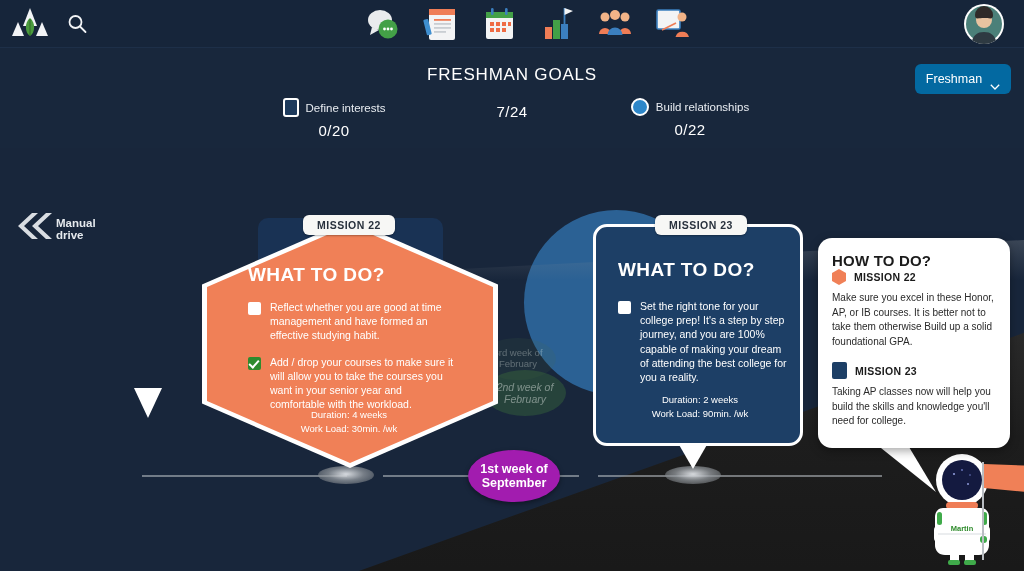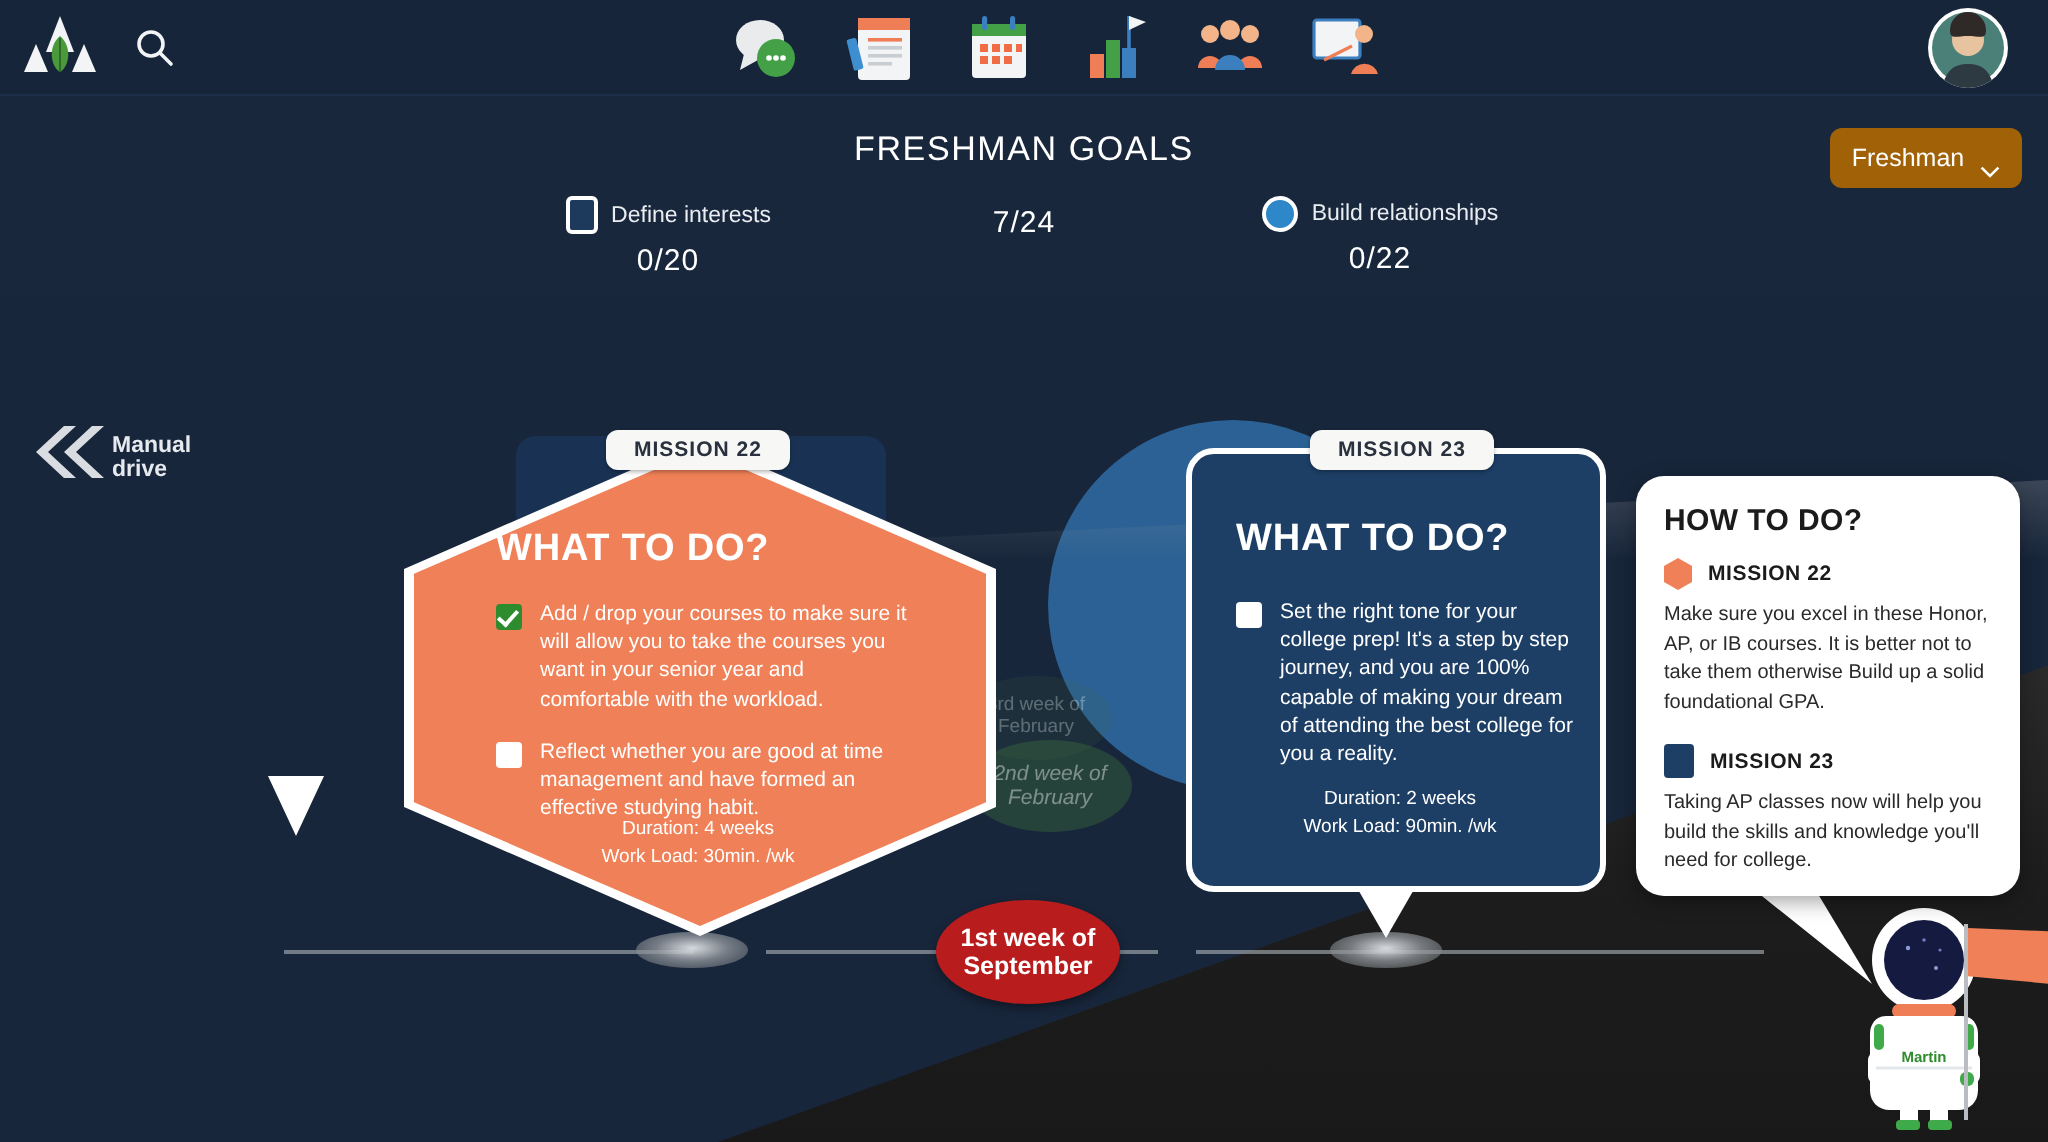--- a/index.html
+++ b/index.html
@@ -47,21 +47,21 @@
     z-index: 50;
   }
   .page-title {
     position: absolute; left: 0; top: 17px; width: 1024px;
     text-align: center;
     color: #ffffff; font-size: 17px; letter-spacing: .8px; font-weight: 400;
   }
   .year-select {
     position: absolute; right: 13px; top: 16px;
     width: 96px; height: 30px; border-radius: 6px;
-    background: #a16207;
+    background: #0369a1;
     display: flex; align-items: center; justify-content: center; gap: 8px;
     cursor: pointer;
   }
   .year-select .lbl { color: #ffffff; font-size: 12.5px; }
   .chev { width: 10px; height: 6px; }
 
   .legend {
     position: absolute; left: 0; top: 50px; width: 1024px;
     display: flex; justify-content: center; align-items: flex-start; gap: 0;
   }
@@ -118,21 +118,21 @@
   .pad-2 { left: 665px; top: 318px; }
 
   
   .datepill {
     position: absolute; border-radius: 50%;
     display: flex; flex-direction: column; align-items: center; justify-content: center;
     color: #ffffff; text-align: center; line-height: 1.15; cursor: pointer;
   }
   .pill-main {
     left: 468px; top: 302px; width: 92px; height: 52px;
-    background: #b91c1c; font-size: 12.5px; font-weight: bold;
+    background: #a21caf; font-size: 12.5px; font-weight: bold;
     box-shadow: 0 2px 5px rgba(0,0,0,.4);
   }
   .pill-faded-a {
     left: 484px; top: 222px; width: 82px; height: 46px;
     background: rgba(64,120,60,.42); font-size: 10.5px; opacity: .85; font-style: italic;
   }
   .pill-faded-b {
     left: 480px; top: 190px; width: 76px; height: 42px;
     background: rgba(74,110,70,.22); font-size: 9.5px; opacity: .6;
   }
@@ -213,21 +213,21 @@
   .hex-meta { position: absolute; left: 40px; top: 188px; width: 214px; }
   .rc-meta { position: absolute; left: 14px; top: 166px; width: 180px; }
 
   
   .howto {
     position: absolute; left: 818px; top: 90px;
     width: 192px; height: 210px; z-index: 30;
     background: #ffffff; border-radius: 14px; padding: 14px 14px 0 14px;
     box-shadow: 0 3px 10px rgba(0,0,0,.35);
   }
-  .howto h2 { font-size: 15px; color: #1b1b1b; letter-spacing: .2px; margin-bottom: 10px; }
+  .howto h2 { font-size: 15px; color: #1b1b1b; letter-spacing: .2px; }
   .howto-row { display: flex; align-items: center; gap: 8px; margin-bottom: 6px; }
   .howto-row .name { font-size: 10.5px; font-weight: bold; color: #1b1b1b; letter-spacing: .3px; }
   .hx-orange { width: 14px; height: 16px; background: #f08057;
     clip-path: polygon(50% 0%, 100% 25%, 100% 75%, 50% 100%, 0% 75%, 0% 25%); }
   .sq-navy { width: 15px; height: 17px; background: #1d3f66; border-radius: 2px; }
   .howto p { font-size: 10px; line-height: 1.45; color: #2a2a2a; margin-bottom: 13px; }
   .howto-tail {
     position: absolute; left: 866px; top: 288px; width: 70px; height: 56px;
     background: #ffffff; clip-path: polygon(0 0, 52% 0, 100% 100%); z-index: 29;
   }
@@ -419,26 +419,26 @@
       <span class="lbl">Manual drive</span>
     </div>
 
     <div class="hex-tail"></div>
     <div class="hex-card">
       <div class="hex-outer"></div>
       <div class="hex-inner"></div>
       <div class="hex-body">
         <div class="card-title">WHAT TO DO?</div>
         <div class="task">
+          <span class="cb"></span>
+          <span class="txt">Reflect whether you are good at time management and have formed an effective studying habit.</span>
+        </div>
+        <div class="task">
           <span class="cb checked"></span>
           <span class="txt">Add / drop your courses to make sure it will allow you to take the courses you want in your senior year and comfortable with the workload.</span>
-        </div>
-        <div class="task">
-          <span class="cb"></span>
-          <span class="txt">Reflect whether you are good at time management and have formed an effective studying habit.</span>
         </div>
       </div>
       <div class="meta hex-meta">
         <div>Duration: 4 weeks</div>
         <div>Work Load: 30min. /wk</div>
       </div>
     </div>
     <div class="mission-tab tab-22">MISSION 22</div>
 
     <div class="rc-tail"></div>

